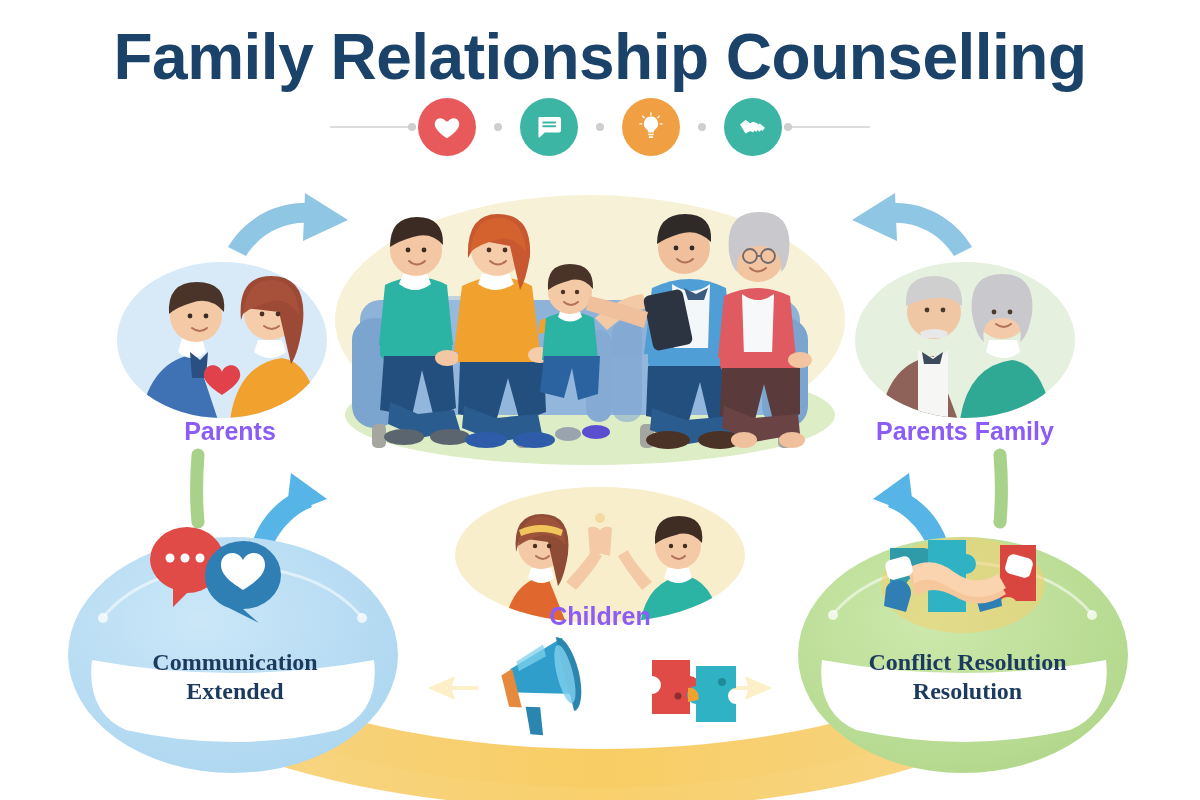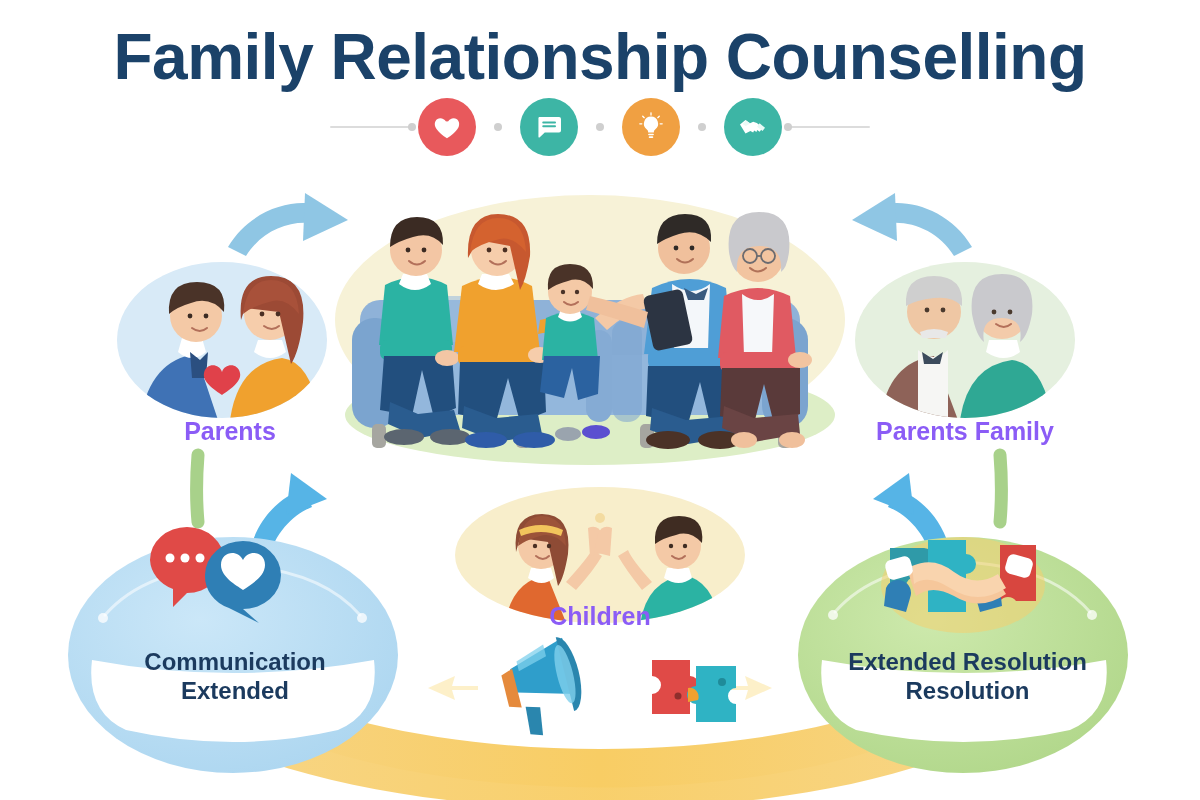--- a/index.html
+++ b/index.html
@@ -55,21 +55,21 @@
     white-space:nowrap;
   }
   #label-parents{left:110px;top:417px;width:240px;font-size:25px;}
   #label-extended{left:845px;top:417px;width:240px;font-size:25px;}
   #label-children{left:480px;top:602px;width:240px;font-size:25px;}
 
   
   .pill-label{
     position:absolute;text-align:center;
     color:#1b3a5e;font-weight:bold;font-size:24px;line-height:1.2;
-    font-family:Liberation Sans, sans-serif;
+    font-family:Liberation Serif, serif;
   }
   #label-communication{left:110px;top:648px;width:250px;}
   #label-conflict{left:835px;top:648px;width:265px;}
 </style>
 </head>
 <body>
 
 <div id="infographic">
 
   <div id="page-title">Family Relationship Counselling</div>
@@ -429,21 +429,21 @@
 
       <path d="M908 572 q26 -14 46 2 q20 16 42 4 l10 16 q-26 18 -52 2 q-22 -12 -38 0z" fill="#f6c79b"></path>
       <path d="M912 566 q22 -10 42 6 q22 16 44 2 l8 14 q-28 18 -56 0 q-22 -14 -36 -4z" fill="#f9d4ae"></path>
       <rect x="886" y="558" width="26" height="20" rx="6" fill="#ffffff" transform="rotate(-16 899 568)"></rect>
       <rect x="1006" y="556" width="26" height="20" rx="6" fill="#ffffff" transform="rotate(16 1019 566)"></rect>
     </g>
 
     <path d="M822 660 q142 26 284 0 q6 52 -36 70 q-106 24 -214 0 q-40 -18 -34 -70z" fill="#ffffff"></path>
   </svg>
   <div class="pill-label" id="label-conflict">
-    <span>Extended Resolution</span><br>
+    <span>Conflict Resolution</span><br>
     <span>Resolution</span>
   </div>
 
   <svg class="layer" viewBox="0 0 1200 800">
 
     <g transform="translate(498 662) rotate(-14)">
       <path d="M10 10 l58 -18 0 58 -58 -16z" fill="#2f9ecb"></path>
       <path d="M62 -10 a14 38 0 0 1 0 76 z" fill="#2a86ae"></path>
       <ellipse cx="62" cy="28" rx="8" ry="30" fill="#7fd0ec" opacity="0.8"></ellipse>
       <path d="M0 14 l12 -4 0 40 -12 -4z" fill="#e58a3c"></path>

